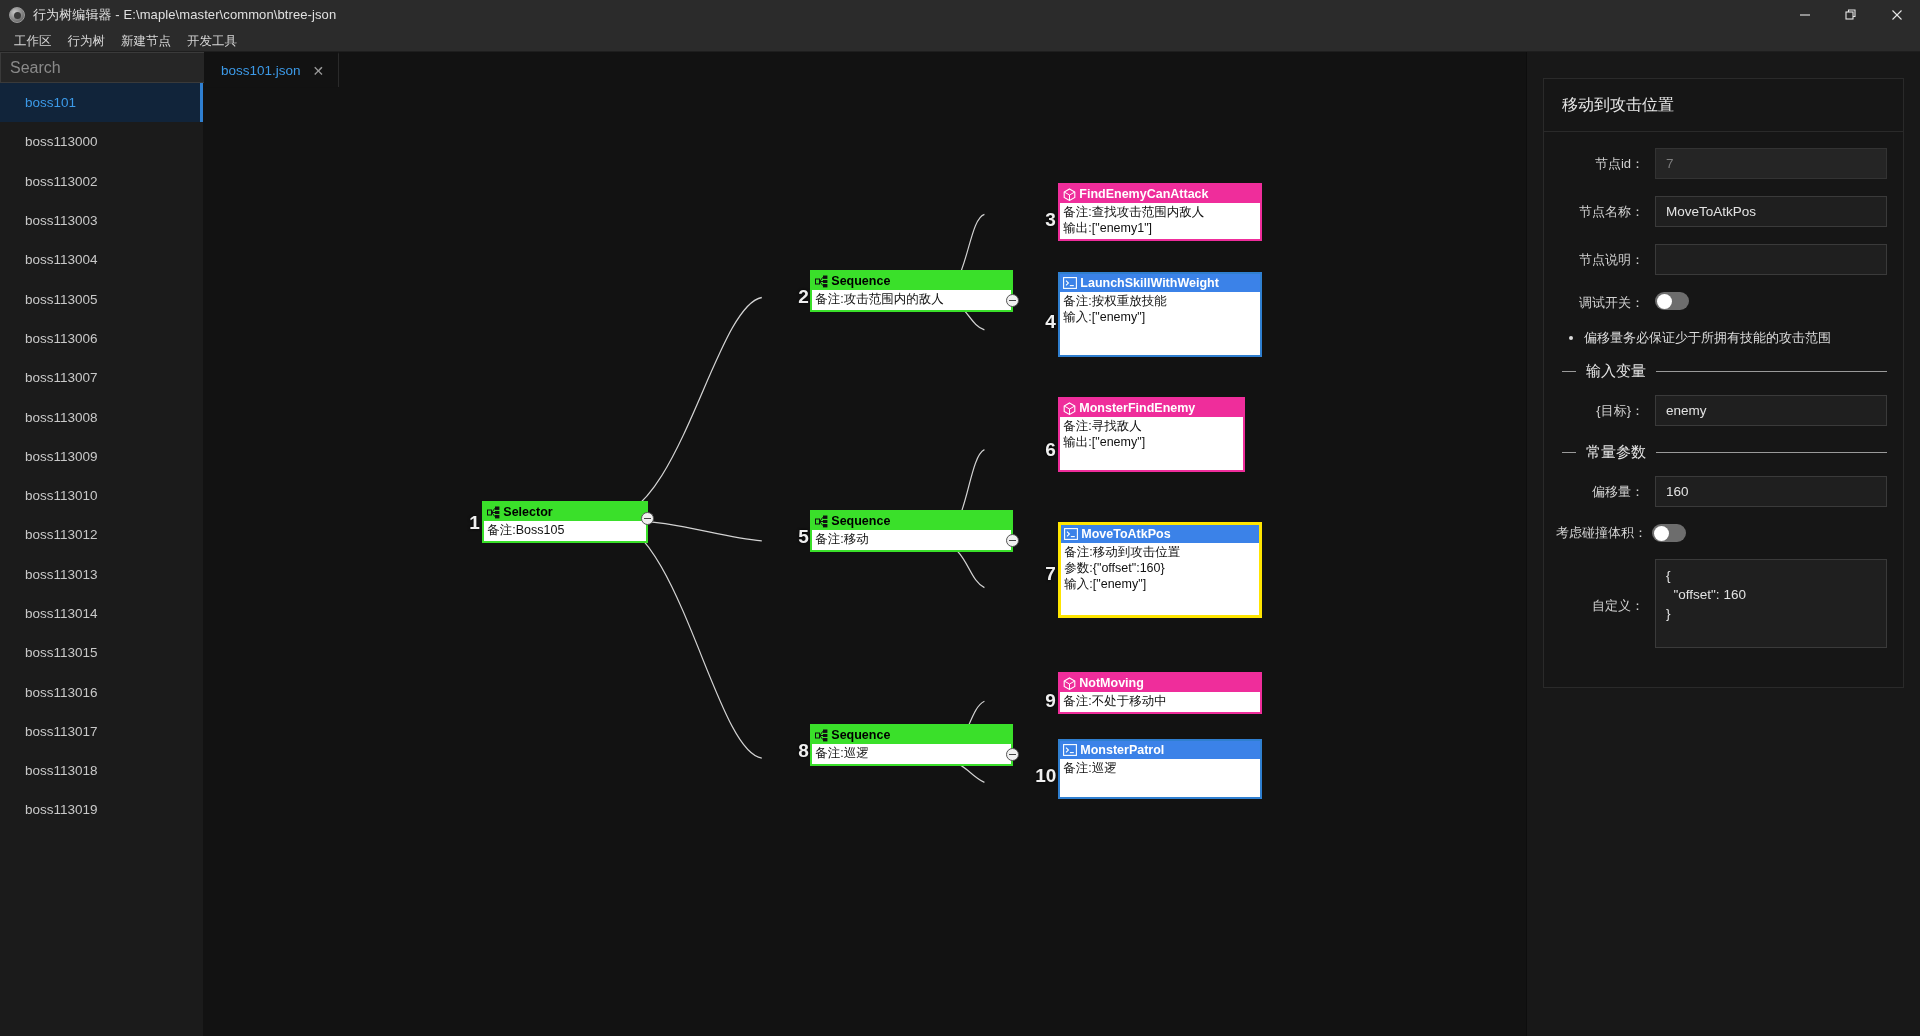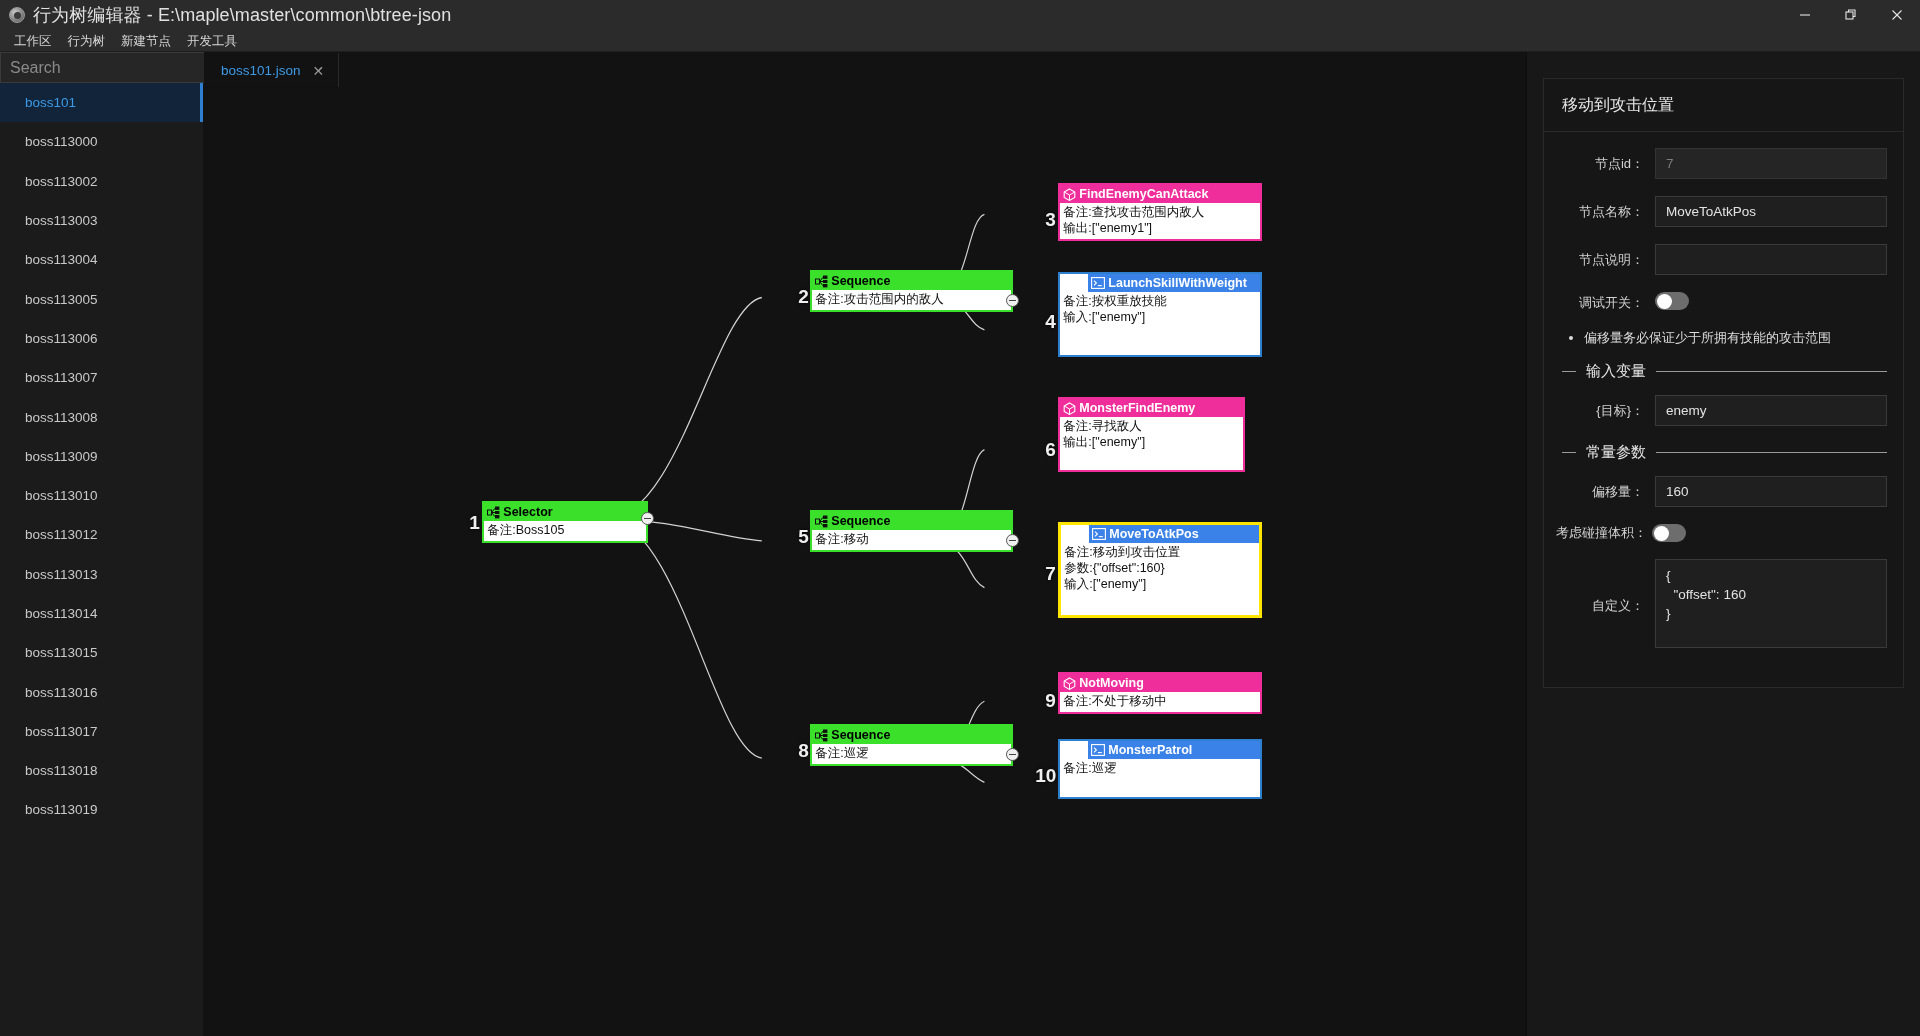--- a/index.html
+++ b/index.html
@@ -19,21 +19,21 @@
   }
   .app-icon {
     width: 16px; height: 16px; margin: 0 8px 0 9px; border-radius: 50%;
     background: radial-gradient(circle at 35% 32%, #c9c9c9 0%, #8e8e8e 48%, #4b4b4b 100%);
     border: 1px solid #9a9a9a; flex: 0 0 16px; position: relative;
   }
   .app-icon::after {
     content: ""; position: absolute; left: 4px; top: 4px; width: 7px; height: 7px;
     border-radius: 50%; background: #3a3a3a;
   }
-  .title-text { flex: 1 1 auto; font-size: 18px; letter-spacing: .1px; }
+  .title-text { flex: 1 1 auto; font-size: 13px; letter-spacing: .1px; }
   .winbtns { display: flex; height: 30px; }
   .winbtn {
     width: 46px; height: 30px; display: flex; align-items: center; justify-content: center;
     color: #e6e6e6;
   }
 
   
   .menubar {
     height: 22px; flex: 0 0 22px; background: #2b2b2b; display: flex; align-items: center;
     padding-left: 6px; border-bottom: 1px solid #1e1e1e;
@@ -95,21 +95,21 @@
     display: flex; align-items: center; gap: 3px; padding: 1px 3px;
     font-weight: bold; font-size: 12.5px; line-height: 16px; color: #000;
   }
   .node .nbody { padding: 1px 3px 3px 3px; }
   .node .nrow { line-height: 16px; white-space: nowrap; color: #111; font-size: 12.5px; }
   .node.composite { border-color: #3ae02a; }
   .node.composite .nhead { background: #3ae02a; }
   .node.condition { border-color: #ef2d9b; }
   .node.condition .nhead { background: #ef2d9b; color: #fff; }
   .node.action { border-color: #2f7fd0; }
-  .node.action .nhead { background: #3b82e8; color: #fff; margin-left: 28px; }
+  .node.action .nhead { background: #3b82e8; color: #fff; }
   .node.selected { border-color: #ffe500; border-width: 3px; }
 
   .nodenum {
     position: absolute; color: #efefef; font-size: 19px; font-weight: 600;
     line-height: 1; text-shadow: 0 0 3px #000;
   }
   .port {
     position: absolute; width: 13px; height: 13px; border-radius: 50%;
     background: #f0f0f0; border: 1px solid #555;
     display: flex; align-items: center; justify-content: center;

